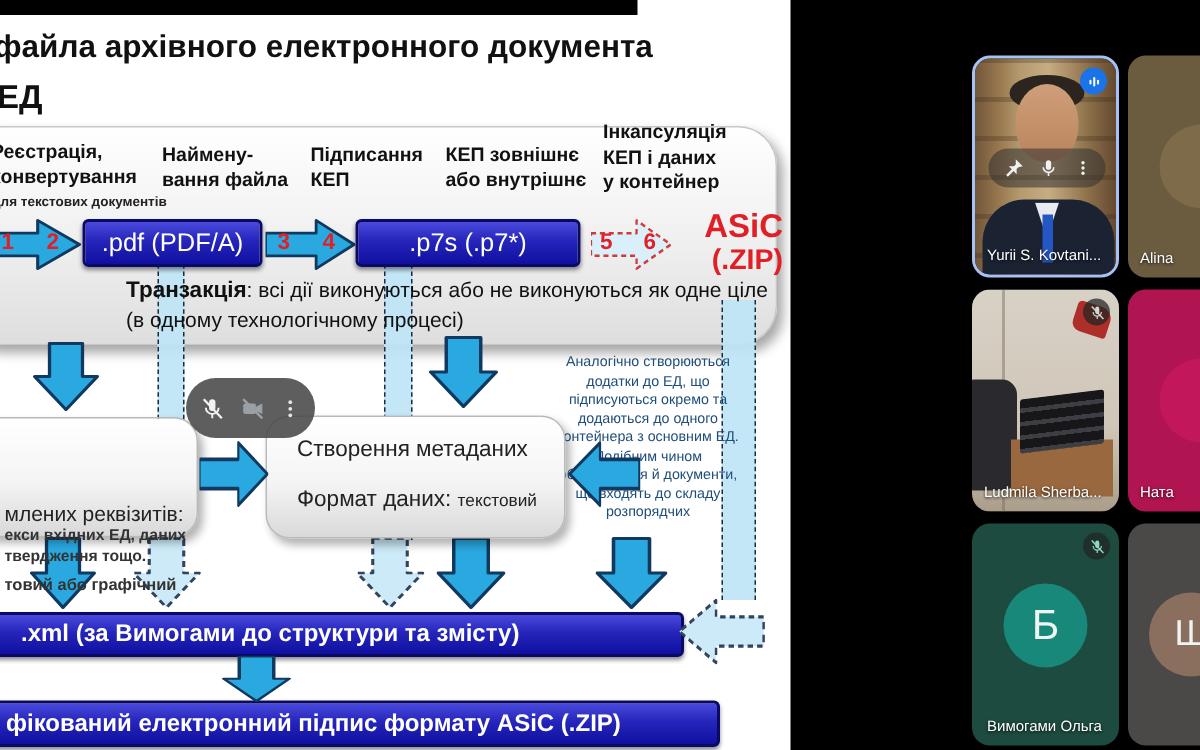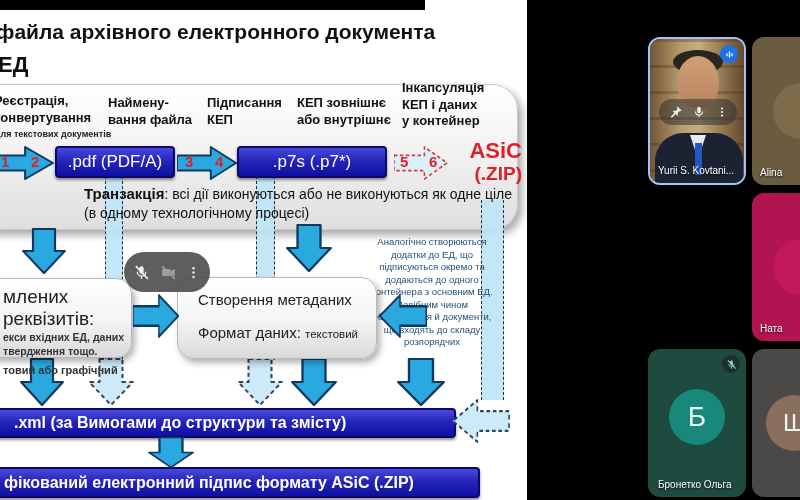--- a/index.html
+++ b/index.html
@@ -37,21 +37,21 @@
 
   #asic-text { left:446px; top:138px; width:76px; text-align:right; color:#e01f26; font-weight:bold; z-index:3; line-height:1.15;}
   #asic-text .l1 { font-size:22px; } #asic-text .l2 { font-size:19px; }
 
   #transaction { left:60px; top:184px; width:430px; font-size:14px; color:#111; z-index:3; line-height:1.3;margin-left:24px;}
   #transaction b { font-size:15px; }
 
   .roundbox { background:linear-gradient(180deg,#ffffff,#f4f4f4 55%,#d9d9d9);
     border:1px solid #b9b9b9; border-radius:16px; box-shadow:3px 4px 6px rgba(0,0,0,.3); z-index:4; }
   #left-box { left:-18px; top:278px; width:150px; height:80px; padding:7px 4px 0 20px; }
-  #left-box .h { font-size:19px; color:#222; }
+  #left-box .h { font-size:14px; color:#222;margin-top:48px; }
   #left-box .s { font-size:10.5px; font-weight:bold; color:#333; line-height:1.35; }
   #left-box .s2 { margin-top:6px; font-size:11px; font-weight:bold; color:#333; }
   #meta-box { left:177px; top:277px; width:200px; height:82px; padding:13px 0 0 20px; }
   #meta-box .h { font-size:15px; color:#222; }
   #meta-box .f { margin-top:16px; font-size:15px; color:#222; }
   #meta-box .f small { font-size:11.5px; }
 
   #side-note { left:368px; top:236px; width:128px; font-size:9.5px; line-height:1.32;
     color:#1f4e79; text-align:center; z-index:3; }
 
@@ -294,39 +294,56 @@
         </svg>
     </div>
     <div class="name">Yurii S. Kovtani...</div>
   </div>
 
   <div class="tile" id="tile-alina">
     <div class="partial-circle-alina"></div>
     <div class="name">Alina</div>
   </div>
 
+  <div class="tile" id="tile-ludmila">
+    <div class="office-wall"></div>
+    <div class="wall-corner"></div>
+    <div class="red-item"></div>
+    <div class="chair"></div>
+    <div class="desk"></div>
+    <div class="trays"></div>
+    <div class="badge mute">
+      <svg width="11" height="11" viewBox="0 0 24 24">
+          <path d="M12 3a3 3 0 0 1 3 3v5a3 3 0 0 1-6 0V6a3 3 0 0 1 3-3z" fill="#cfd8d3"></path>
+          <path d="M6 11a6 6 0 0 0 12 0" stroke="#cfd8d3" stroke-width="1.8" fill="none"></path>
+          <line x1="12" y1="17" x2="12" y2="21" stroke="#cfd8d3" stroke-width="1.8"></line>
+          <line x1="4" y1="3" x2="21" y2="21" stroke="#cfd8d3" stroke-width="2.2"></line>
+        </svg>
+    </div>
+    <div class="name">Ludmila Sherba...</div>
+  </div>
 
   <div class="tile" id="tile-nata">
     <div class="partial-circle-nata"></div>
     <div class="name">Ната</div>
   </div>
 
   <div class="tile" id="tile-bronetko">
     <div class="avatar-circle" style="left:21px; top:40px; background:#17887a;">
       <span>Б</span>
     </div>
     <div class="badge mute">
       <svg width="11" height="11" viewBox="0 0 24 24">
           <path d="M12 3a3 3 0 0 1 3 3v5a3 3 0 0 1-6 0V6a3 3 0 0 1 3-3z" fill="#8fd9c9"></path>
           <path d="M6 11a6 6 0 0 0 12 0" stroke="#8fd9c9" stroke-width="1.8" fill="none"></path>
           <line x1="12" y1="17" x2="12" y2="21" stroke="#8fd9c9" stroke-width="1.8"></line>
           <line x1="4" y1="3" x2="21" y2="21" stroke="#8fd9c9" stroke-width="2.2"></line>
         </svg>
     </div>
-    <div class="name" style="left:10px;">Бронетко Ольга</div>
+    <div class="name" style="left:10px;">Вимогами Ольга</div>
   </div>
 
   <div class="tile" id="tile-sh">
     <div class="avatar-circle" style="left:14px; top:46px; background:#8a6e5e; font-size:24px;">
       <span>Ш</span>
     </div>
   </div>
 
 </div>
 

